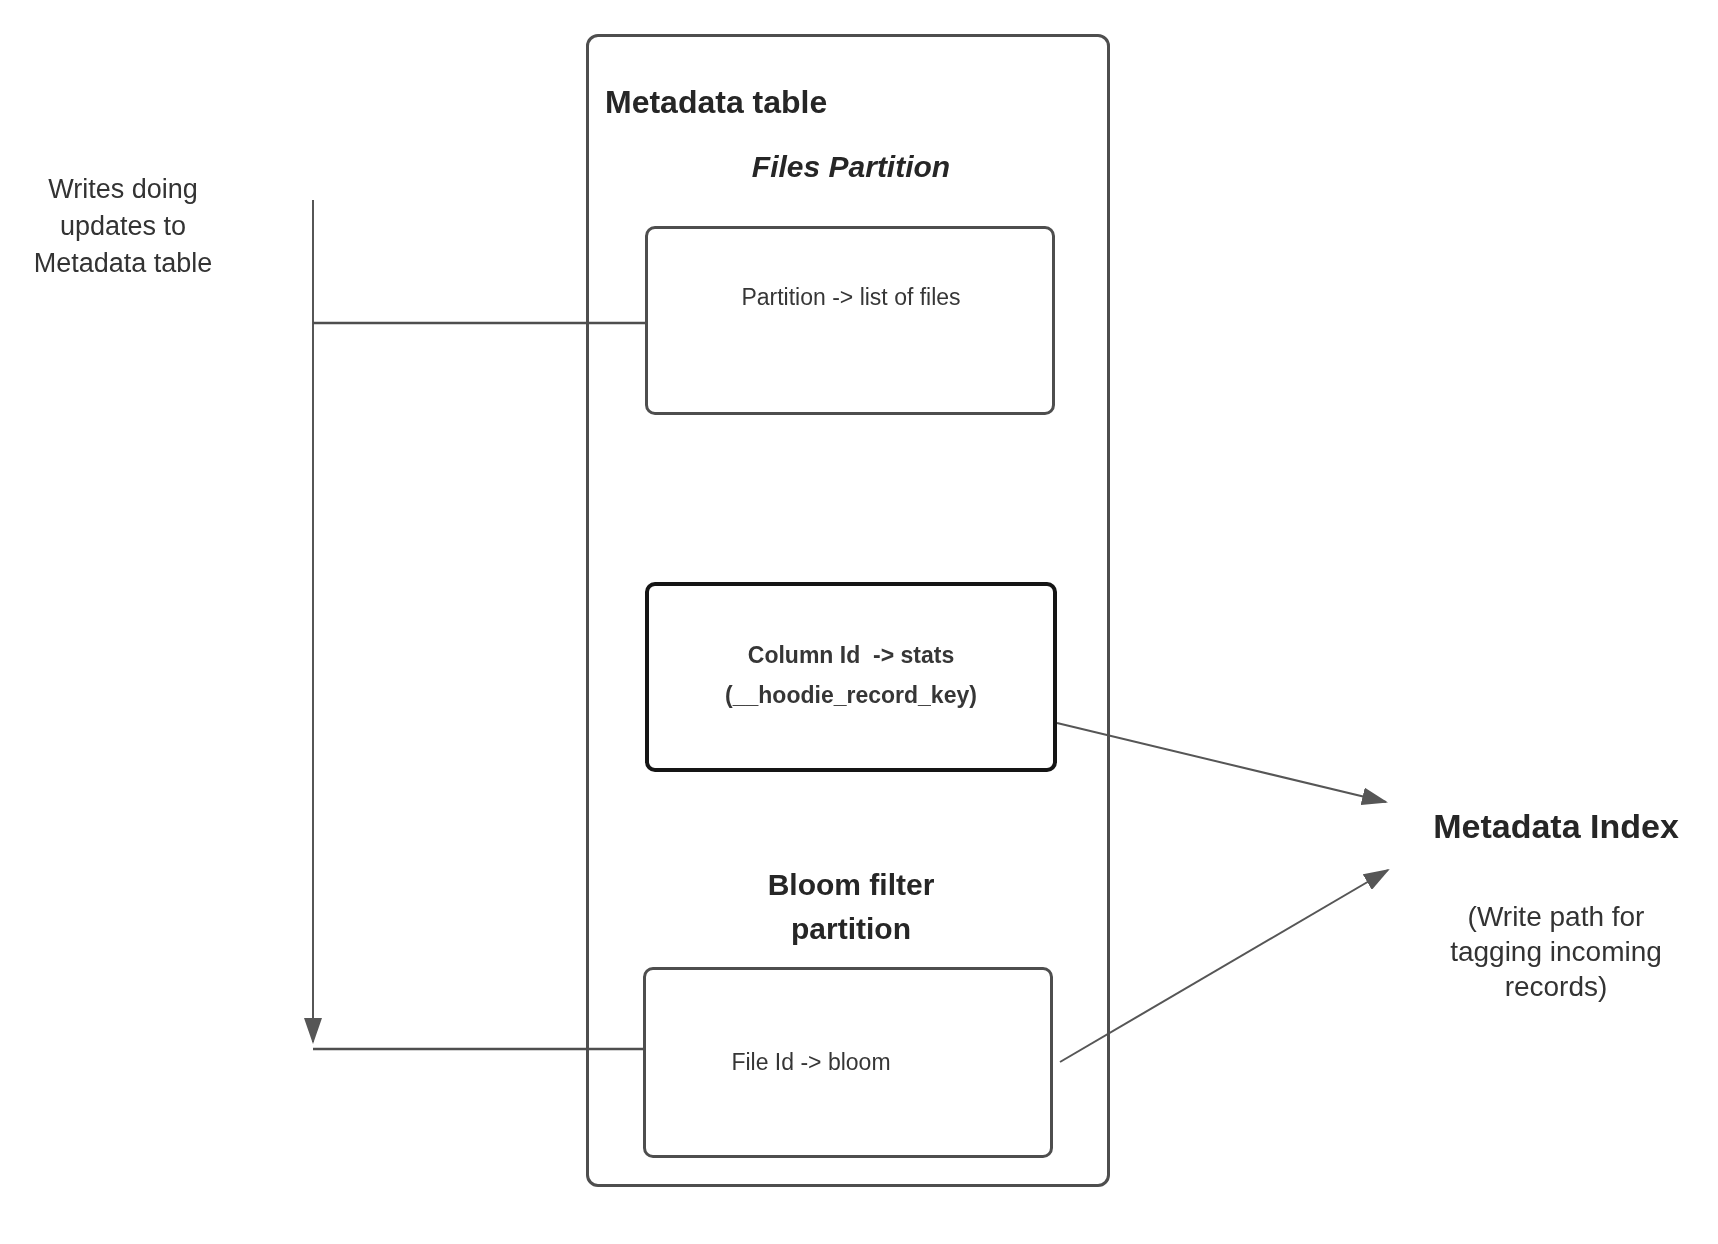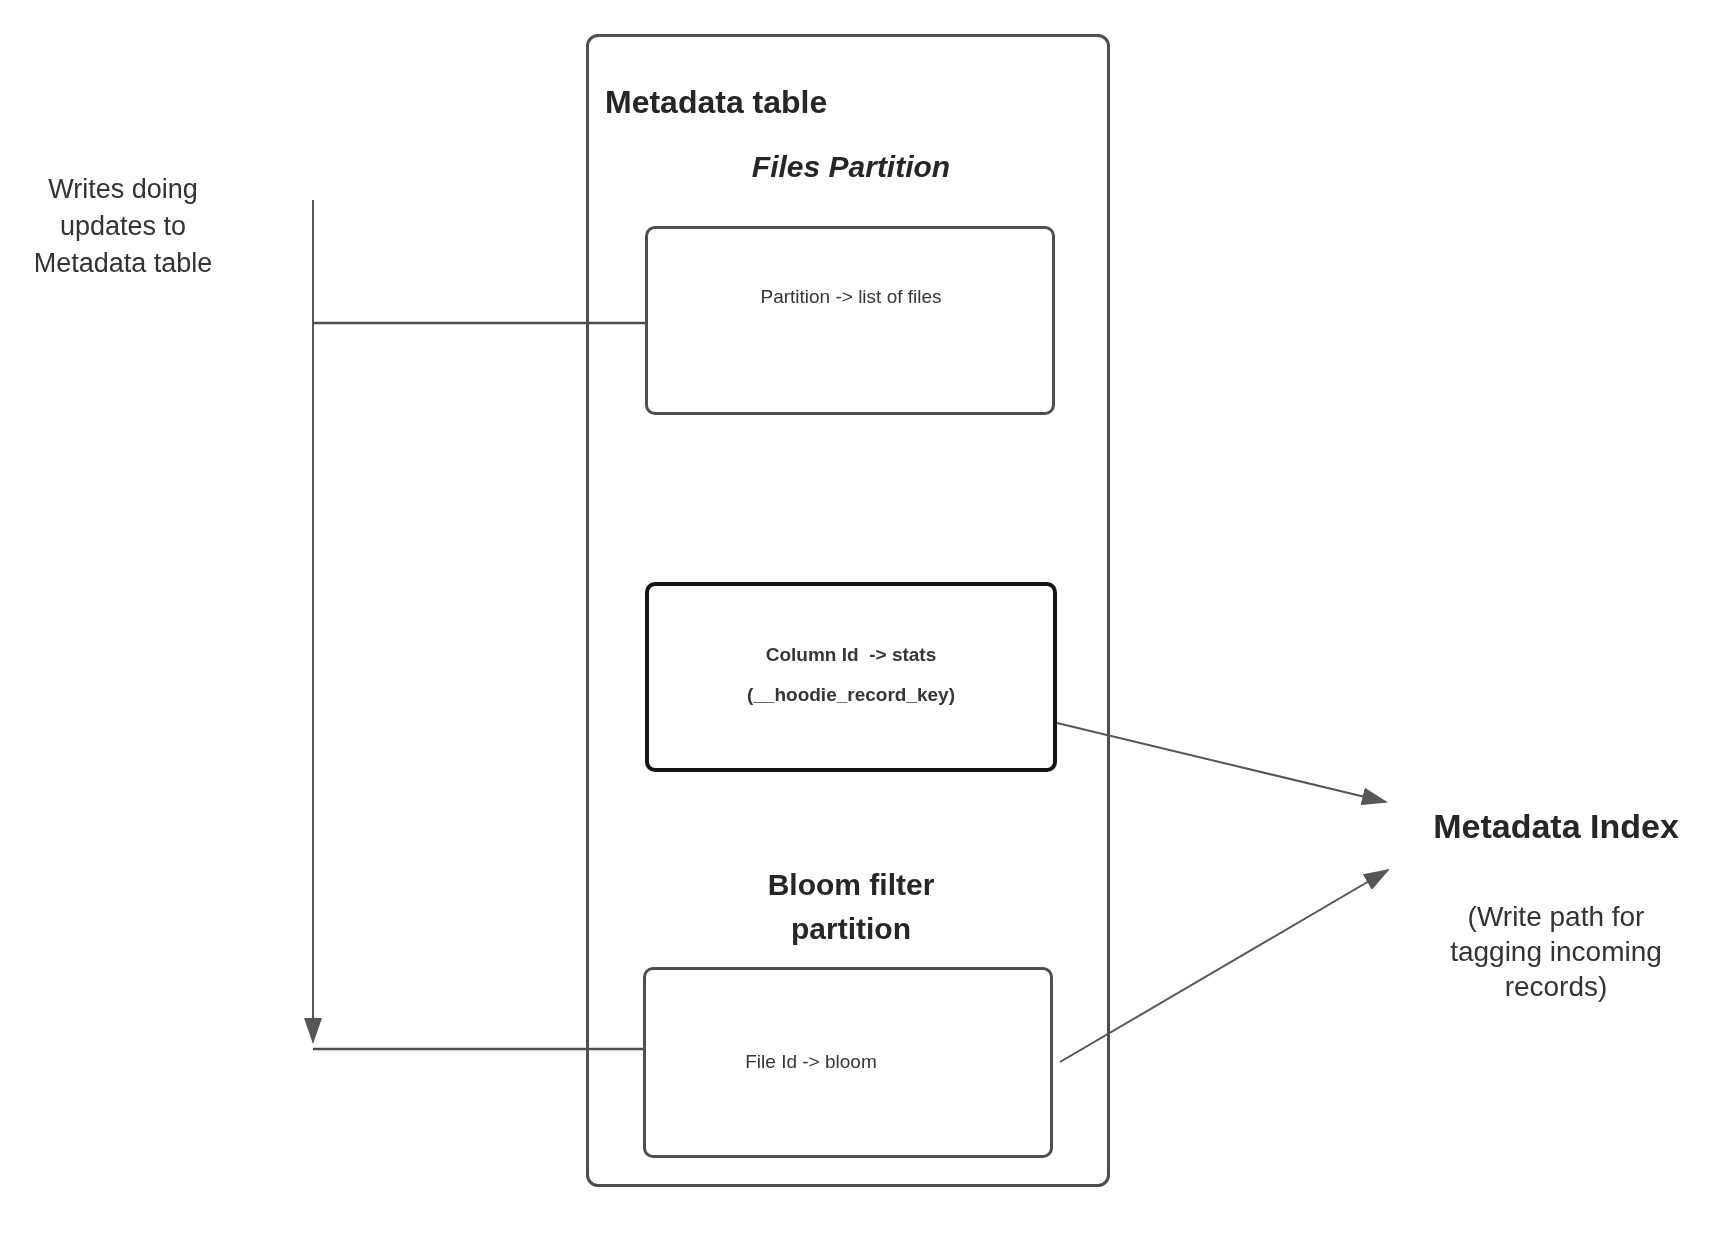--- a/index.html
+++ b/index.html
@@ -63,21 +63,21 @@
     background: #ffffff;
   }
   .inner-box.emphasis {
     border: 4px solid #151515;
     width: 412px;
     height: 190px;
   }
   .mapping-text {
     left: 645px;
     width: 412px;
-    font-size: 19px;
+    font-size: 23px;
     line-height: 40px;
     color: #363636;
   }
 
   .writes-note {
     left: 3px; top: 171px;
     width: 240px;
     font-size: 27px;
     line-height: 37px;
     color: #333333;

